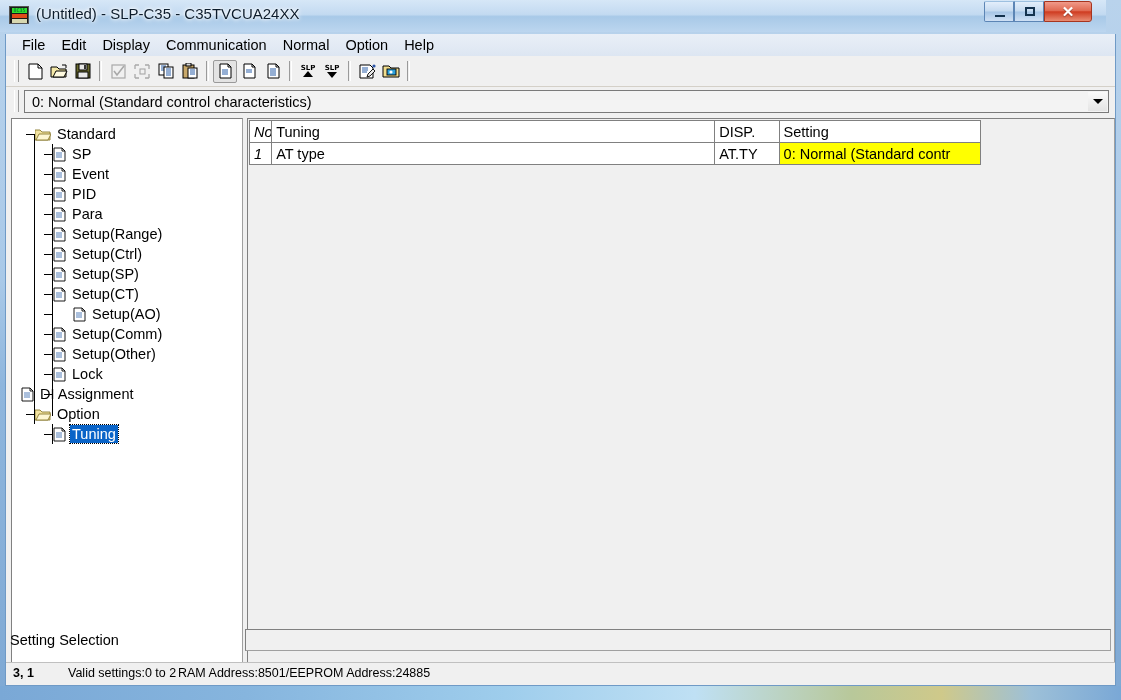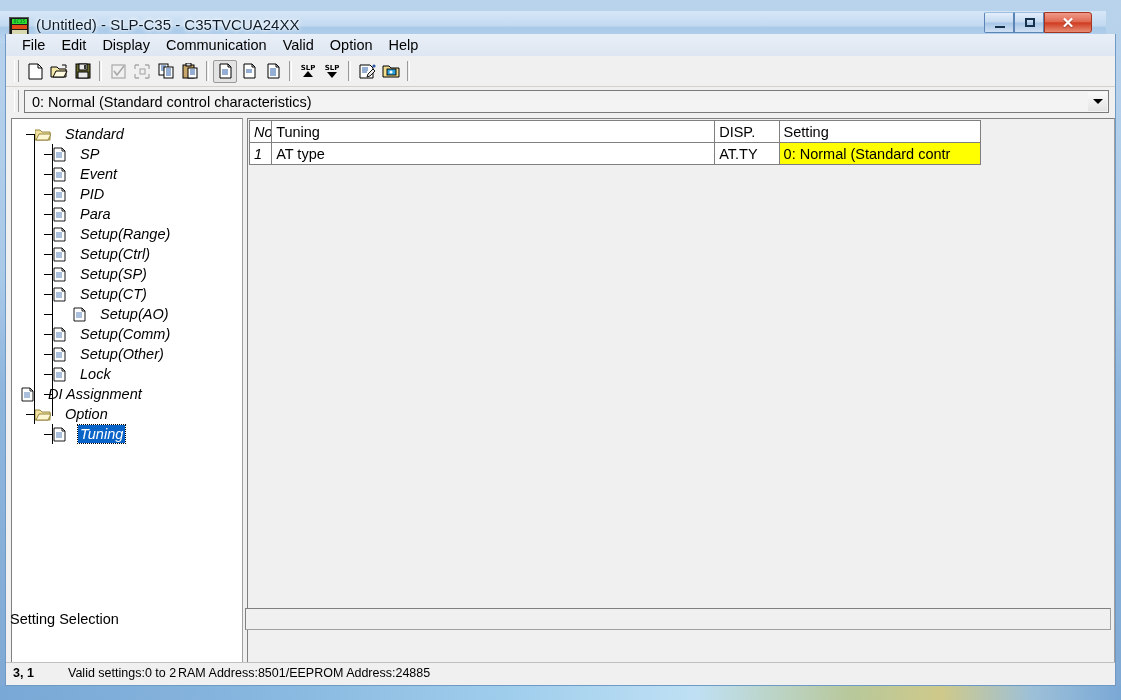--- a/index.html
+++ b/index.html
@@ -15,21 +15,21 @@
   
   #window {
     position: absolute;
     left: 0; top: 0;
     width: 1121px; height: 700px;
     background: linear-gradient(to bottom, #b9d3ec 0%, #a9c9e8 40%, #8fb6dd 55%, #7fa9d4 100%);
     box-sizing: border-box;
   }
   #titlebar {
     position: absolute;
-    left: 0; top: 11px;
+    left: 0; top: 0;
     width: 1106px; height: 32px;
     background: linear-gradient(to bottom, #d6e7f7 0%, #c3daf1 45%, #a8c9e8 52%, #bcd6ef 100%);
     box-sizing: border-box;
   }
   #title-icon {
     position: absolute;
     left: 9px; top: 6px;
     width: 20px; height: 18px;
     background: #1a1a1a;
     border: 1px solid #555;
@@ -279,24 +279,23 @@
     color: #000;
   }
   .tnode {
     position: relative;
     height: 20px;
     display: flex;
     align-items: center;
     white-space: nowrap;
   }
   .tnode .lbl {
-    margin-left: 12px;
+    margin-left: 4px;
     padding: 0 2px;
     line-height: 18px;
-    font-style: italic;
   }
   .tnode .lbl.sel {
     background: #0a64c8;
     color: #ffffff;
     outline: 1px dotted #000;
   }
 
   
   .ic-folder { width: 16px; height: 14px; position: relative; flex: 0 0 auto; }
   .ic-doc { width: 13px; height: 15px; position: relative; flex: 0 0 auto; }
@@ -360,21 +359,21 @@
   th.col-disp, td.col-disp { width: 64px; }
   th.col-set, td.col-set { width: 200px; }
   td.highlight {
     background: #ffff00;
     border: 1px solid #000000;
   }
 
   
   #status-top {
     position: absolute;
-    left: 0; top: 572px;
+    left: 0; top: 593px;
     width: 1109px; height: 27px;
   }
   #status-sel {
     position: absolute;
     left: 4px; top: 4px;
     width: 228px; height: 19px;
     font-size: 14.5px;
     color: #000;
     line-height: 19px;
   }
@@ -439,21 +438,21 @@
     </div>
   </div>
 
   <div id="client">
 
     <div id="menubar">
       <div class="menu-item">File</div>
       <div class="menu-item">Edit</div>
       <div class="menu-item">Display</div>
       <div class="menu-item">Communication</div>
-      <div class="menu-item">Valid</div>
+      <div class="menu-item">Normal</div>
       <div class="menu-item">Option</div>
       <div class="menu-item">Help</div>
     </div>
 
     <div id="toolbar">
       <div id="tb-inner">
         <div class="tb-grip"></div>
 
         <div class="tb-btn">
           <svg width="15" height="17" viewBox="0 0 15 17">

